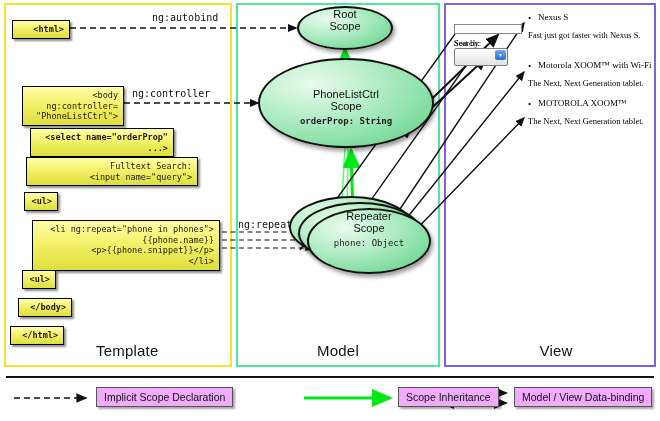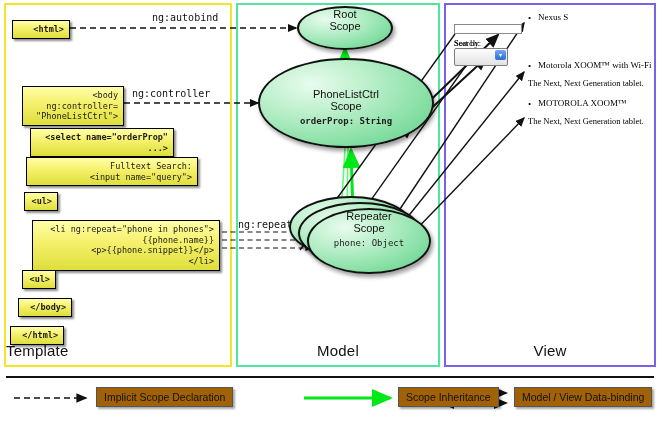--- a/index.html
+++ b/index.html
@@ -5,25 +5,25 @@
   html,body{margin:0;padding:0;background:#fff;}
   body{width:660px;height:421px;position:relative;overflow:hidden;
        font-family:"Liberation Sans",sans-serif;}
 
   .canvas{position:absolute;left:0;top:0;width:660px;height:421px;}
 
   
   .col{position:absolute;background:#fff;box-sizing:border-box;}
   .col-template{left:4px;top:3px;width:228px;height:364px;border:2px solid #f2e52a;}
   .col-model{left:236px;top:3px;width:204px;height:364px;border:2px solid #4fe6a0;}
-  .col-view{left:444px;top:3px;width:212px;height:364px;border:2px solid #7b61e8;}
+  .col-view{left:444px;top:3px;width:212px;height:364px;border:2px solid #7b61e8;padding-left:6px;}
 
   .col-label{position:absolute;bottom:6px;width:100%;text-align:center;
              font-size:15px;color:#111;letter-spacing:.2px;}
-  .col-template .col-label{text-align:left;}
+  .col-template .col-label{text-align:left;padding-left:90px;}
 
   
   .ybox{position:absolute;box-sizing:border-box;
         border:1.5px solid #000;
         background:linear-gradient(180deg,#ffffa8 0%,#f5f06a 45%,#dede3c 100%);
         box-shadow:2px 2px 2px rgba(0,0,0,.45);
         font-family:"DejaVu Sans Mono","Liberation Mono",monospace;
         font-size:8.5px;line-height:1.25;color:#1a1a1a;
         padding:3px 5px;white-space:pre;text-align:right;}
   .ybox.bold{font-weight:bold;}
@@ -55,21 +55,21 @@
   .v-sub{position:absolute;font-family:"Liberation Serif",serif;font-size:8.5px;color:#000;white-space:nowrap;}
 
   
   .elabel{position:absolute;font-family:"DejaVu Sans Mono","Liberation Mono",monospace;
           font-size:10px;color:#111;background:transparent;white-space:nowrap;}
 
   
   .legend{position:absolute;left:0;top:374px;width:660px;height:47px;}
   .legend-rule{position:absolute;left:6px;top:2px;width:648px;height:0;
                border-top:2px solid #111;}
-  .lbox{position:absolute;box-sizing:border-box;border:1.5px solid #555;background:#a16207;
+  .lbox{position:absolute;box-sizing:border-box;border:1.5px solid #555;background:#f0abfc;
         box-shadow:2px 2px 2px rgba(0,0,0,.35);
         font-size:10.5px;color:#111;padding:3px 7px;white-space:nowrap;}
   svg{overflow:visible;}
 </style>
 </head>
 <body>
 
 <div class="canvas">
 
   <div class="col col-template">
@@ -174,20 +174,21 @@
   <div class="v-label" style="left:454px;top:38px;">Sort by:</div>
   <div class="v-select" style="left:454px;top:48px;width:54px;">
     <span>Newest</span>
     <span class="arr">▾</span>
   </div>
 
   <div class="v-item" style="left:538px;top:12px;">
     <span class="bullet">•</span>
     <span>Nexus S</span>
   </div>
+  <div class="v-sub" style="left:528px;top:30px;">Fast just got faster with Nexus S.</div>
 
   <div class="v-item" style="left:538px;top:60px;">
     <span class="bullet">•</span>
     <span>Motorola XOOM™ with Wi-Fi</span>
   </div>
   <div class="v-sub" style="left:528px;top:78px;">The Next, Next Generation tablet.</div>
 
   <div class="v-item" style="left:538px;top:98px;">
     <span class="bullet">•</span>
     <span>MOTOROLA XOOM™</span>

